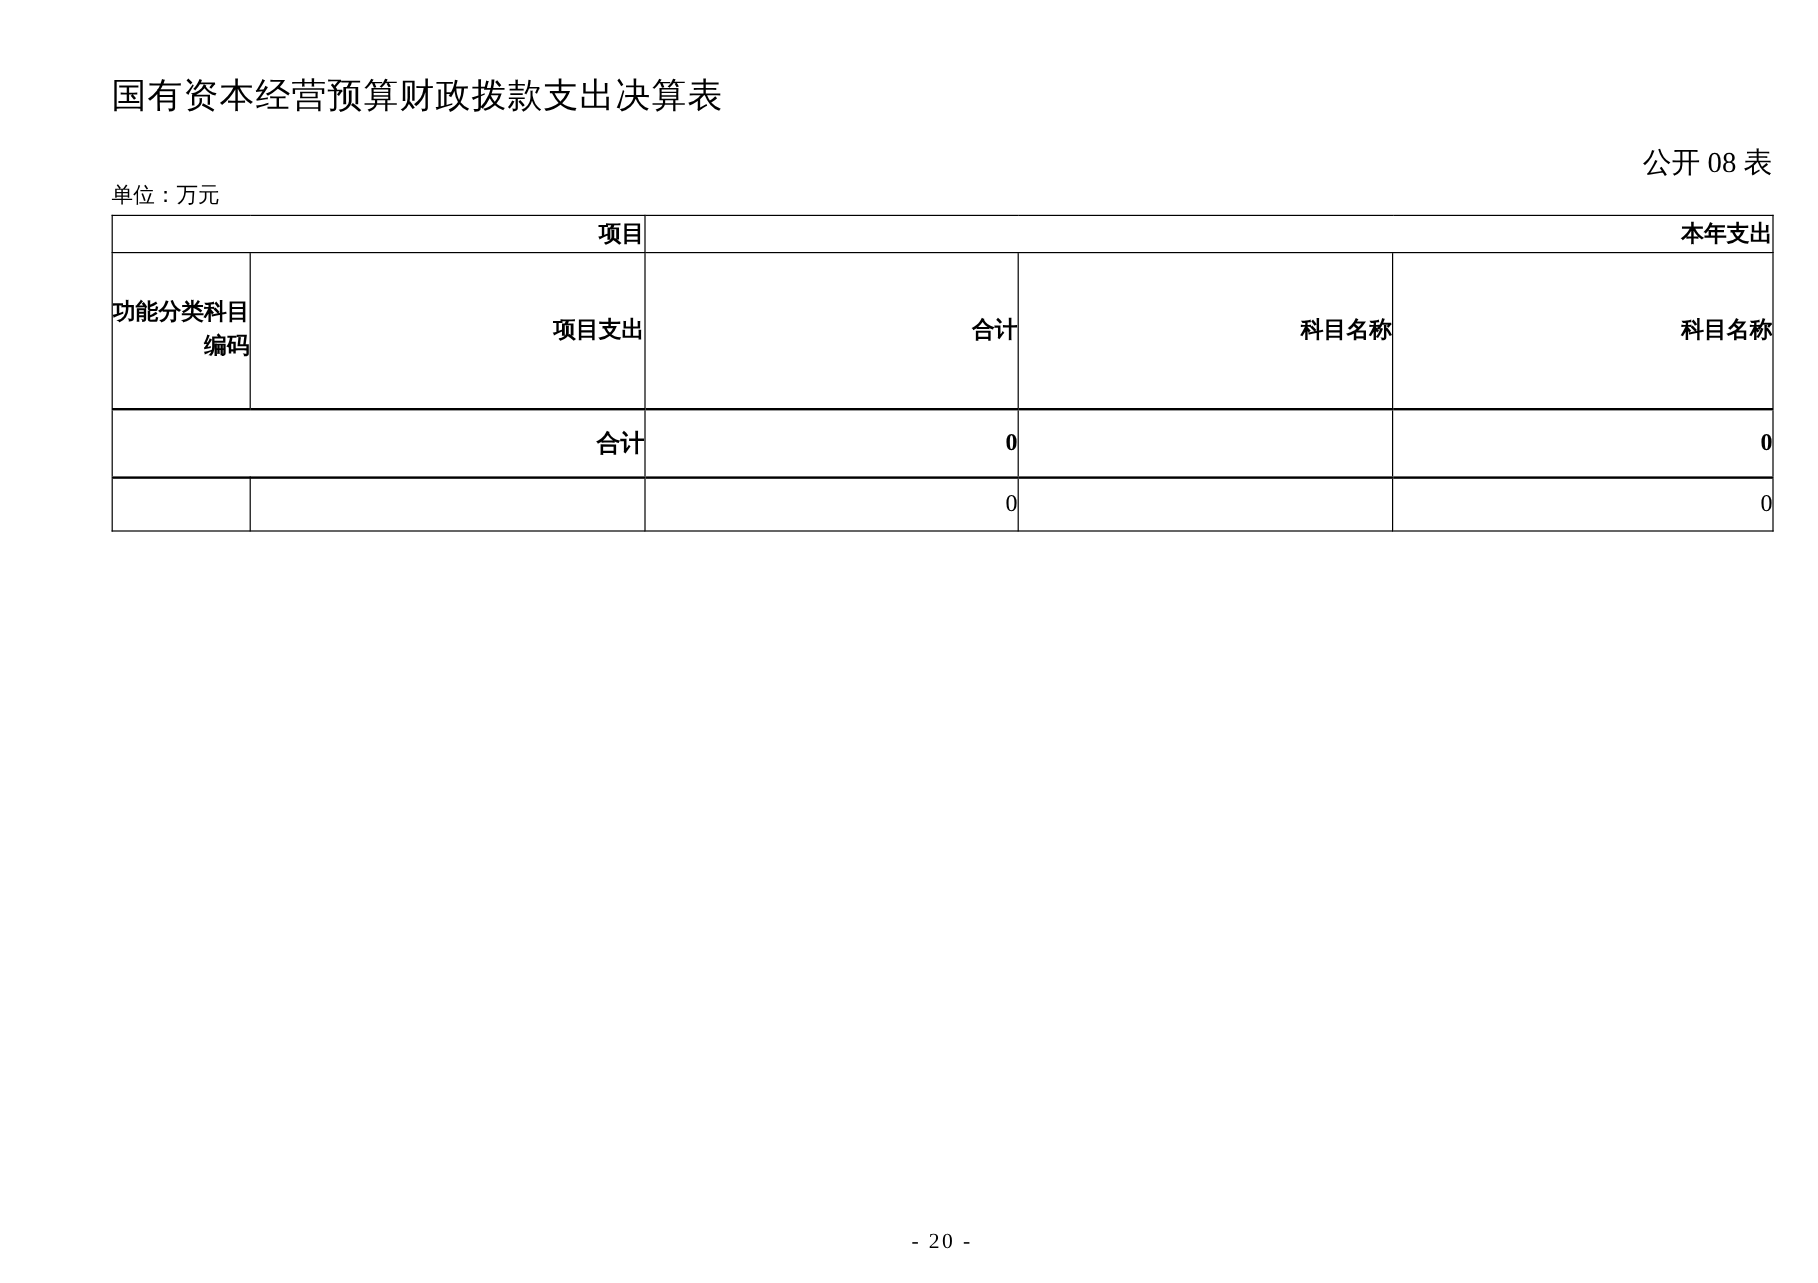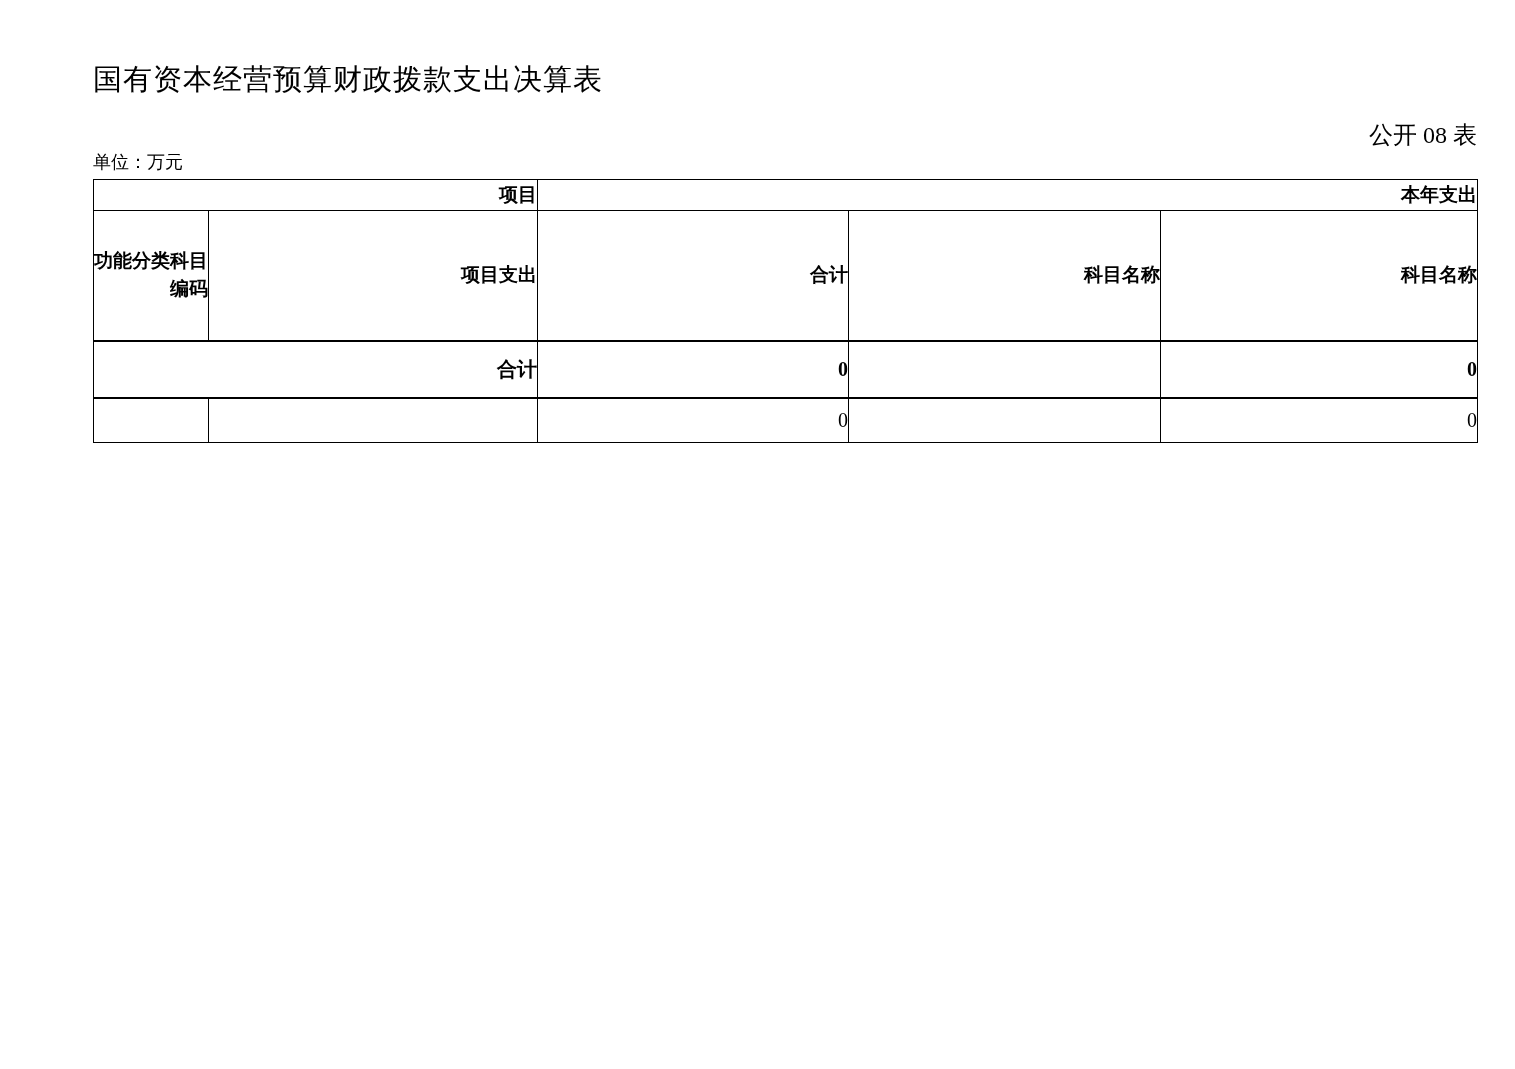--- a/index.html
+++ b/index.html
@@ -118,14 +118,15 @@
         <td></td>
         <td></td>
         <td class="num">0</td>
         <td class="num"></td>
         <td class="num">0</td>
       </tr>
     </tbody>
   </table>
 
 
+  <div class="page-number">- 20 -</div>
 
 </div>
 
 </body></html>

